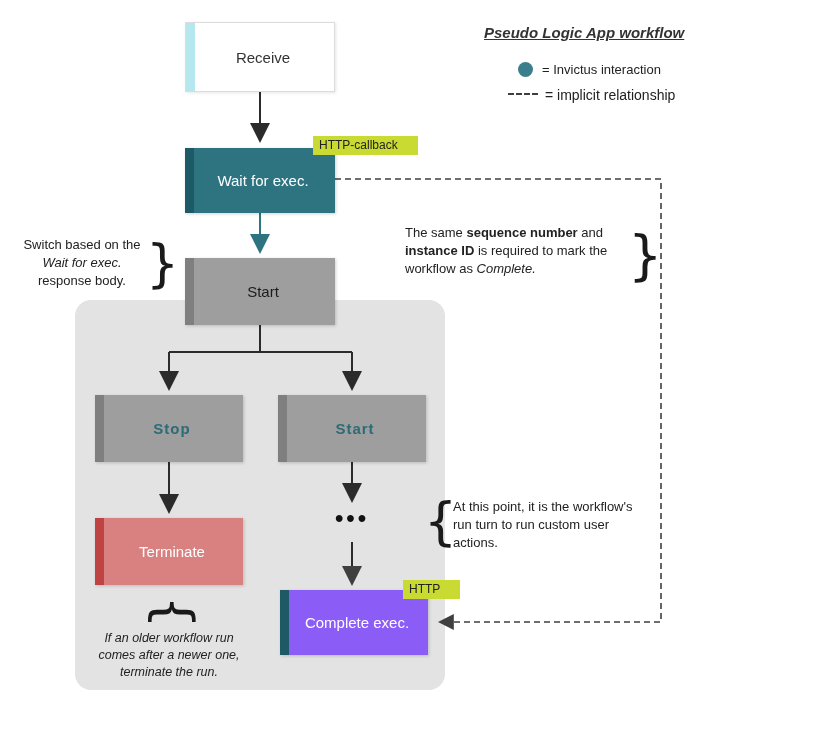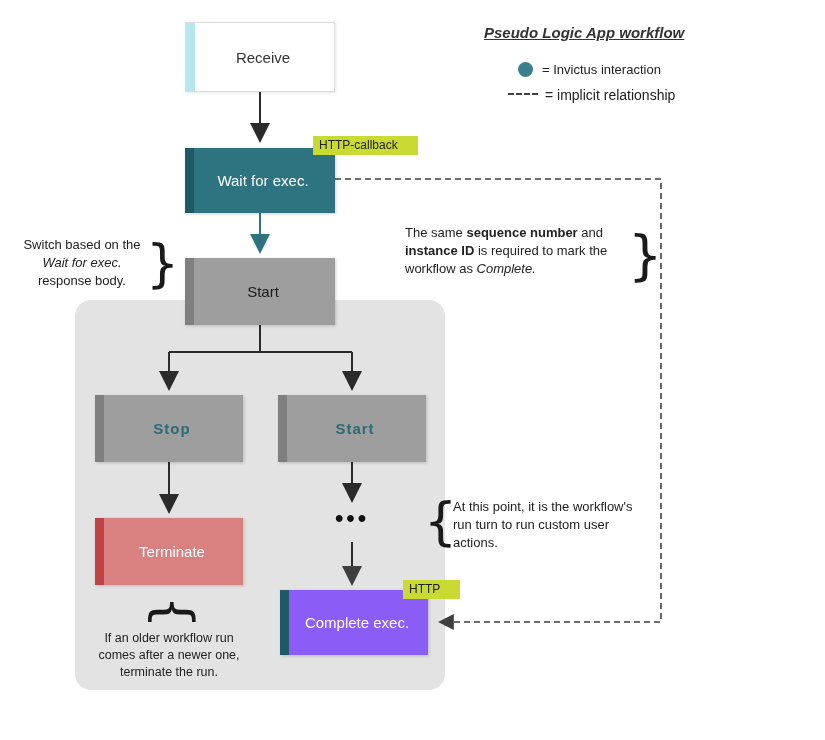--- a/index.html
+++ b/index.html
@@ -61,21 +61,21 @@
   .brace-dots   { left:424px; top:492px; font-size:52px; line-height:58px; }
   .brace-terminate { left:139px; top:584px; width:60px; height:56px; display:flex;
                      align-items:center; justify-content:center; font-size:52px;
                      transform:rotate(-90deg); }
 
   
   .note { position:absolute; font-size:13px; color:#222; line-height:18px; }
   .switch-note { left:20px; top:236px; width:124px; text-align:center; }
   .seq-note { left:405px; top:224px; width:224px; text-align:left; }
   .custom-note { left:453px; top:498px; width:182px; }
-  .terminate-note { left:85px; top:630px; width:168px; text-align:center; font-size:12.5px; line-height:17px; }
+  .terminate-note { left:85px; top:630px; width:168px; text-align:center; font-size:12.5px; line-height:17px;font-style:italic; }
   .italic { font-style:italic; }
 
   
   .legend-title { position:absolute; left:484px; top:24px; font-size:15px; font-style:italic;
                   font-weight:600; color:#333;text-decoration:underline; }
   .legend-dot { position:absolute; left:518px; top:62px; width:15px; height:15px;
                 border-radius:50%; background:#3c7f8c; }
   .legend-dot-label { position:absolute; left:542px; top:62px; font-size:13px; color:#222; }
   .legend-dash { position:absolute; left:508px; top:93px; width:30px; height:0;
                  border-top:2px dashed #3f3f3f; }

